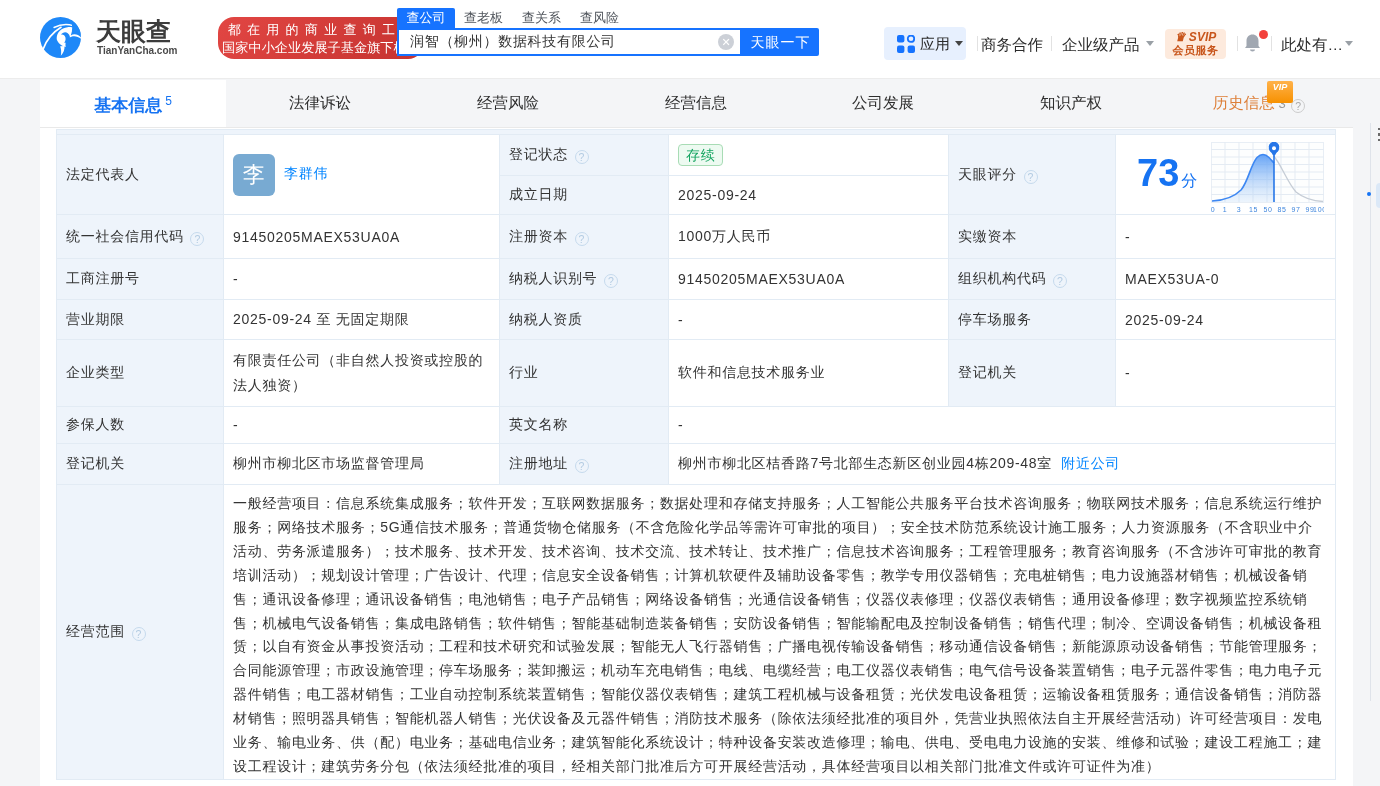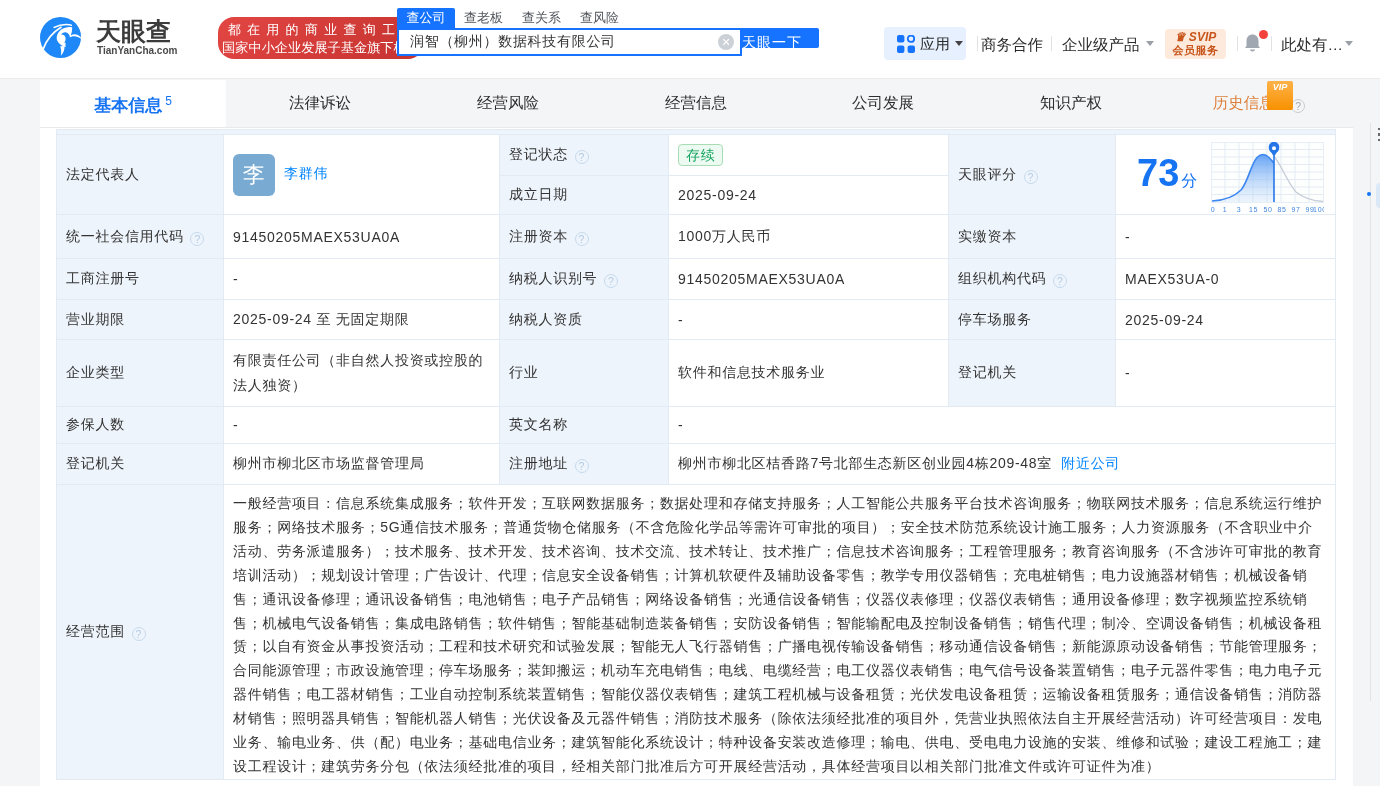--- a/index.html
+++ b/index.html
@@ -15,21 +15,21 @@
 #redbox .l1 { margin-top:4px; font-size:13px; letter-spacing:6.3px; text-indent:6.3px; }
 #redbox .l2 { font-size:13.2px; letter-spacing:0; }
 
 
 .stab { position:absolute; top:8px; height:20px; font-size:13px; line-height:20px; }
 #stab-active { left:397px; width:58px; background:#1673ff; color:#fff; text-align:center; border-radius:2px 2px 0 0; }
 .stabtxt { color:#51565d; }
 #sinput { position:absolute; left:397px; top:28px; width:345px; height:28px; background:#fff; border:2px solid #1673ff; }
 #sinput span { position:absolute; left:11px; top:3px; font-size:14px; color:#333; letter-spacing:0.7px; }
 #sclear { position:absolute; left:718px; top:34px; width:16px; height:16px; border-radius:50%; background:#ccd0d7; color:#fff; font-size:11px; line-height:16px; text-align:center; }
-#sbtn { position:absolute; left:742px; top:28px; width:77px; height:20px; background:#1673ff; color:#fff; font-size:14px; line-height:28px; text-align:left; border-radius:0 2px 2px 0; letter-spacing:1px; }
+#sbtn { position:absolute; left:742px; top:28px; width:77px; height:28px; background:#1673ff; color:#fff; font-size:14px; line-height:28px; text-align:center; border-radius:0 2px 2px 0; letter-spacing:1px; }
 
 
 #appchip { position:absolute; left:884px; top:27px; width:82px; height:33px; background:#e7f0fe; border-radius:4px; }
 #appchip .t { position:absolute; left:36px; top:8px; font-size:15px; color:#2b2b2b; }
 #appchip .c { position:absolute; left:71px; top:14px; width:0; height:0; border:4px solid transparent; border-top:5px solid #444; }
 .hsep { position:absolute; top:36px; width:1px; height:15px; background:#e2e2e2; }
 .hmenu { position:absolute; top:35px; font-size:15.5px; color:#2b2b2b; }
 .caret { position:absolute; width:0; height:0; border:4px solid transparent; border-top:5px solid #9aa0a6; }
 #svip { position:absolute; left:1165px; top:29px; width:61px; height:30px; background:#fdeadd; border-radius:4px; text-align:center; }
 #svip .l1 { margin-top:2px; font-size:12px; font-weight:bold; font-style:italic; color:#c8551b; line-height:13px; }
@@ -127,21 +127,21 @@
 
 <div id="navline"></div>
 <div id="nav">
   <div class="active">基本信息<sup>5</sup></div>
   <div class="navitem" style="left:226px;">法律诉讼</div>
   <div class="navitem" style="left:414px;">经营风险</div>
   <div class="navitem" style="left:602px;">经营信息</div>
   <div class="navitem" style="left:789px;">公司发展</div>
   <div class="navitem" style="left:977px;">知识产权</div>
   <div class="navitem" style="left:1165px; color:#dd7f38;">历史信息<span style="color:#999;font-size:13px;"> 3 </span><span class="q" style="border-color:#ccc;color:#aaa;">?</span></div>
-  <div style="position:absolute;left:1267px;top:1px;width:26px;height:29px;background:linear-gradient(180deg,#ffb24a,#f79100);border-radius:2px;color:#fff;font-size:9px;font-weight:bold;font-style:italic;text-align:center;line-height:13px;">VIP</div>
+  <div style="position:absolute;left:1267px;top:1px;width:26px;height:22px;background:linear-gradient(180deg,#ffb24a,#f79100);border-radius:2px;color:#fff;font-size:9px;font-weight:bold;font-style:italic;text-align:center;line-height:13px;">VIP</div>
 </div>
 
 <div id="card">
   <div id="tstrip"></div>
   <table class="t">
     <colgroup>
         <col style="width:167px">
         <col style="width:276px">
         <col style="width:169px">
         <col style="width:280px">

